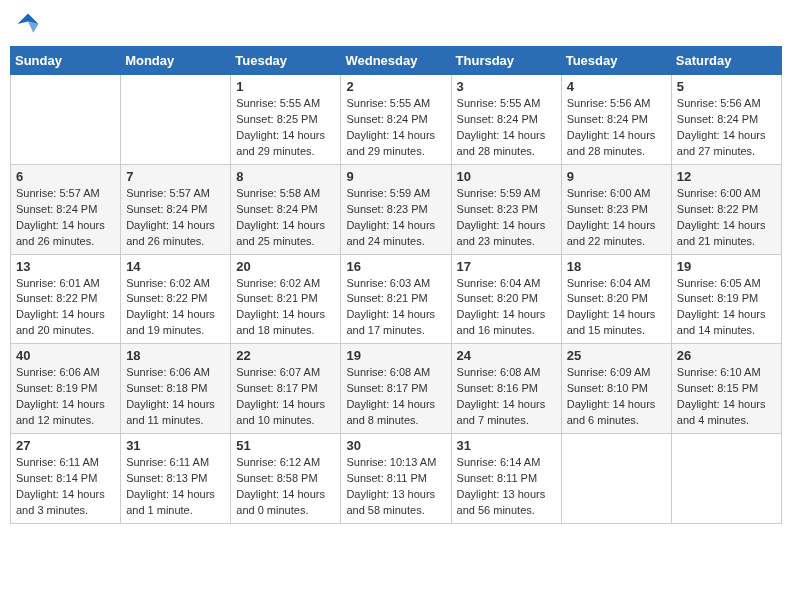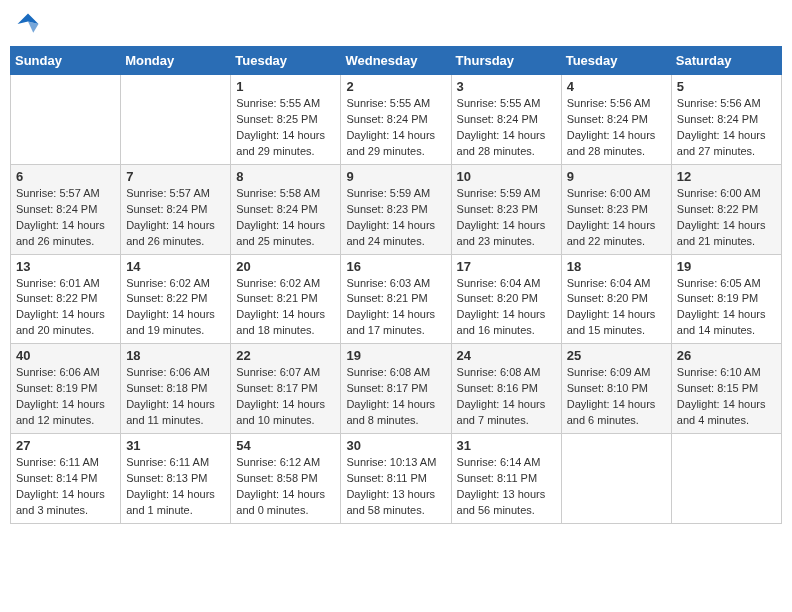--- a/index.html
+++ b/index.html
@@ -305,21 +305,21 @@
 Sunset: 8:14 PM
 Daylight: 14 hours and 3 minutes.</div>
         </td>
         <td>
           <span class="day-number">31</span>
           <div class="day-info">Sunrise: 6:11 AM
 Sunset: 8:13 PM
 Daylight: 14 hours and 1 minute.</div>
         </td>
         <td>
-          <span class="day-number">54</span>
+          <span class="day-number">51</span>
           <div class="day-info">Sunrise: 6:12 AM
 Sunset: 8:58 PM
 Daylight: 14 hours and 0 minutes.</div>
         </td>
         <td>
           <span class="day-number">30</span>
           <div class="day-info">Sunrise: 10:13 AM
 Sunset: 8:11 PM
 Daylight: 13 hours and 58 minutes.</div>
         </td>

